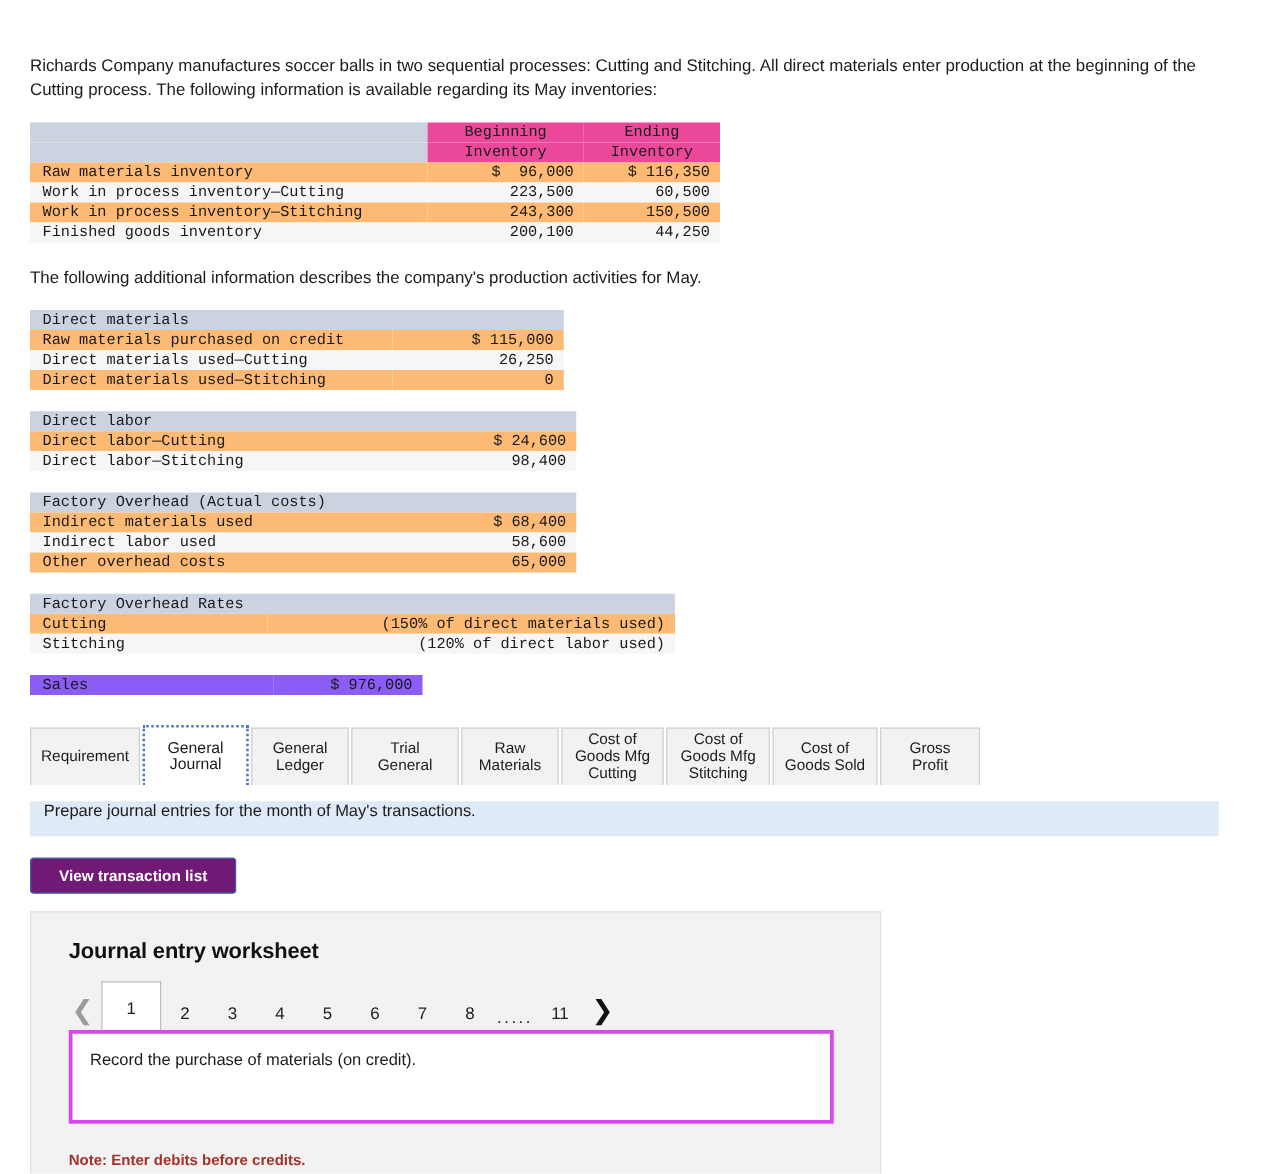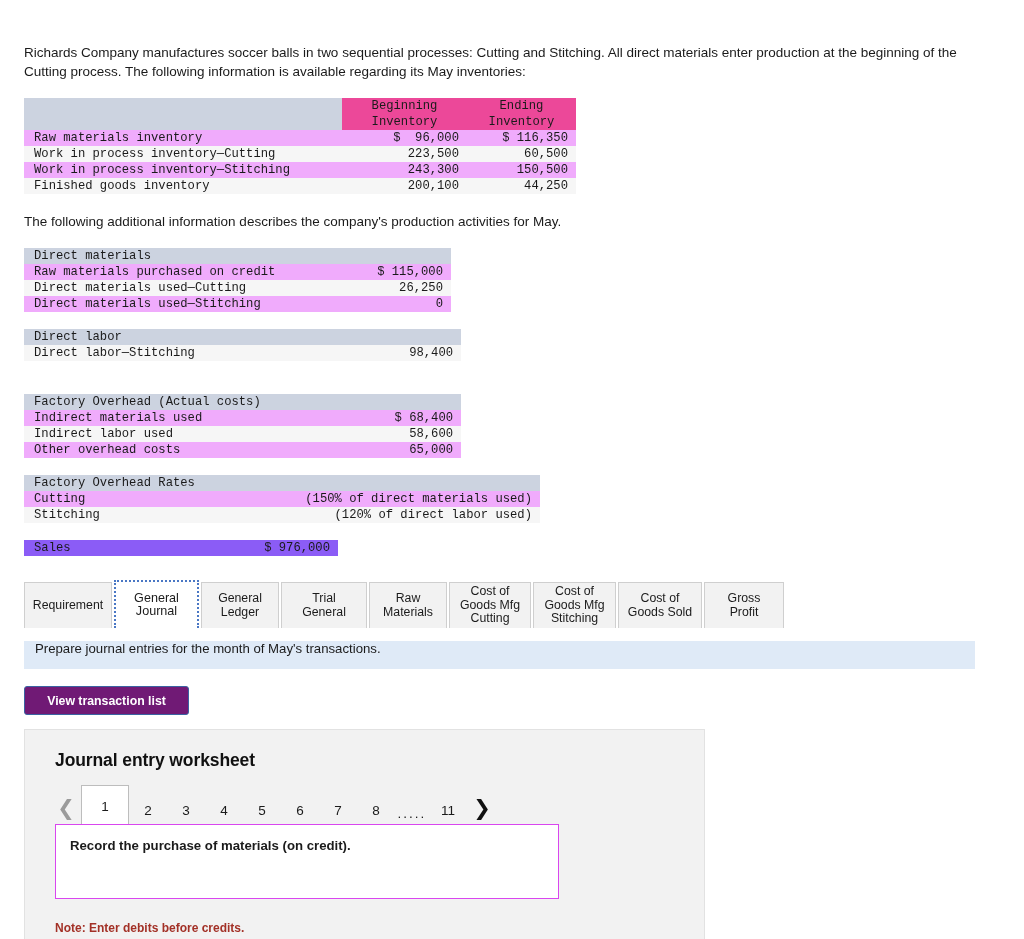--- a/index.html
+++ b/index.html
@@ -41,21 +41,21 @@
   }
   .mono-table .lbl { text-align: left; padding-left: 10px; }
   .mono-table .val { text-align: right; padding-right: 8px; }
   .mono-table .hdr-cell {
     background: #ec4899;
     text-align: center;
     color: #1b1b1b;
   }
   .mono-table .hdr-blank { background: #ccd3e0; }
   .mono-table tr.shade td { background: #f6f6f6; }
-  .mono-table tr.plain td { background: #f0abfc; }
+  .mono-table tr.plain td { background: #fdba74; }
   .section-head td {
     background: #ccd3e0;
     text-align: left;
     padding-left: 10px;
   }
   .single-row td { background: #8b5cf6; }
 
   
   #inventory-table      { left: 24px; top: 98px;  width: 552px; }
   #direct-materials-table { left: 24px; top: 248px; width: 427px; }
@@ -183,24 +183,23 @@
     font-size: 13.5px;
     letter-spacing: 2px;
     color: #1b1b1b;
   }
   #pagination-next { color: #111111; }
 
   
   #entry-description-box {
     position: absolute;
     left: 30px; top: 94px;
-    width: 504px; height: 75px;
+    width: 612px; height: 75px;
     background: #ffffff;
-    border: 1px solid #d946ef;
-    font-weight: bold;
+    border: 3px solid #d946ef;
   }
   #entry-description-text {
     position: absolute;
     left: 14px; top: 13px;
     font-size: 13.2px;
     color: #1b1b1b;
   }
 
   #debit-credit-note {
     position: absolute;
@@ -284,20 +283,24 @@
   </table>
 
   <table class="mono-table" id="direct-labor-table">
     <colgroup>
         <col style="width:300px">
         <col style="width:137px">
       </colgroup>
     <tbody id="direct-labor-body">
         <tr class="section-head">
           <td class="" colspan="2" style="padding-left: 10px;">Direct labor</td>
+        </tr>
+        <tr class="plain">
+          <td class="lbl">Direct labor—Cutting</td>
+          <td class="val">$ 24,600</td>
         </tr>
         <tr class="shade">
           <td class="lbl">Direct labor—Stitching</td>
           <td class="val">98,400</td>
         </tr>
       </tbody>
   </table>
 
   <table class="mono-table" id="factory-overhead-table">
     <colgroup>

